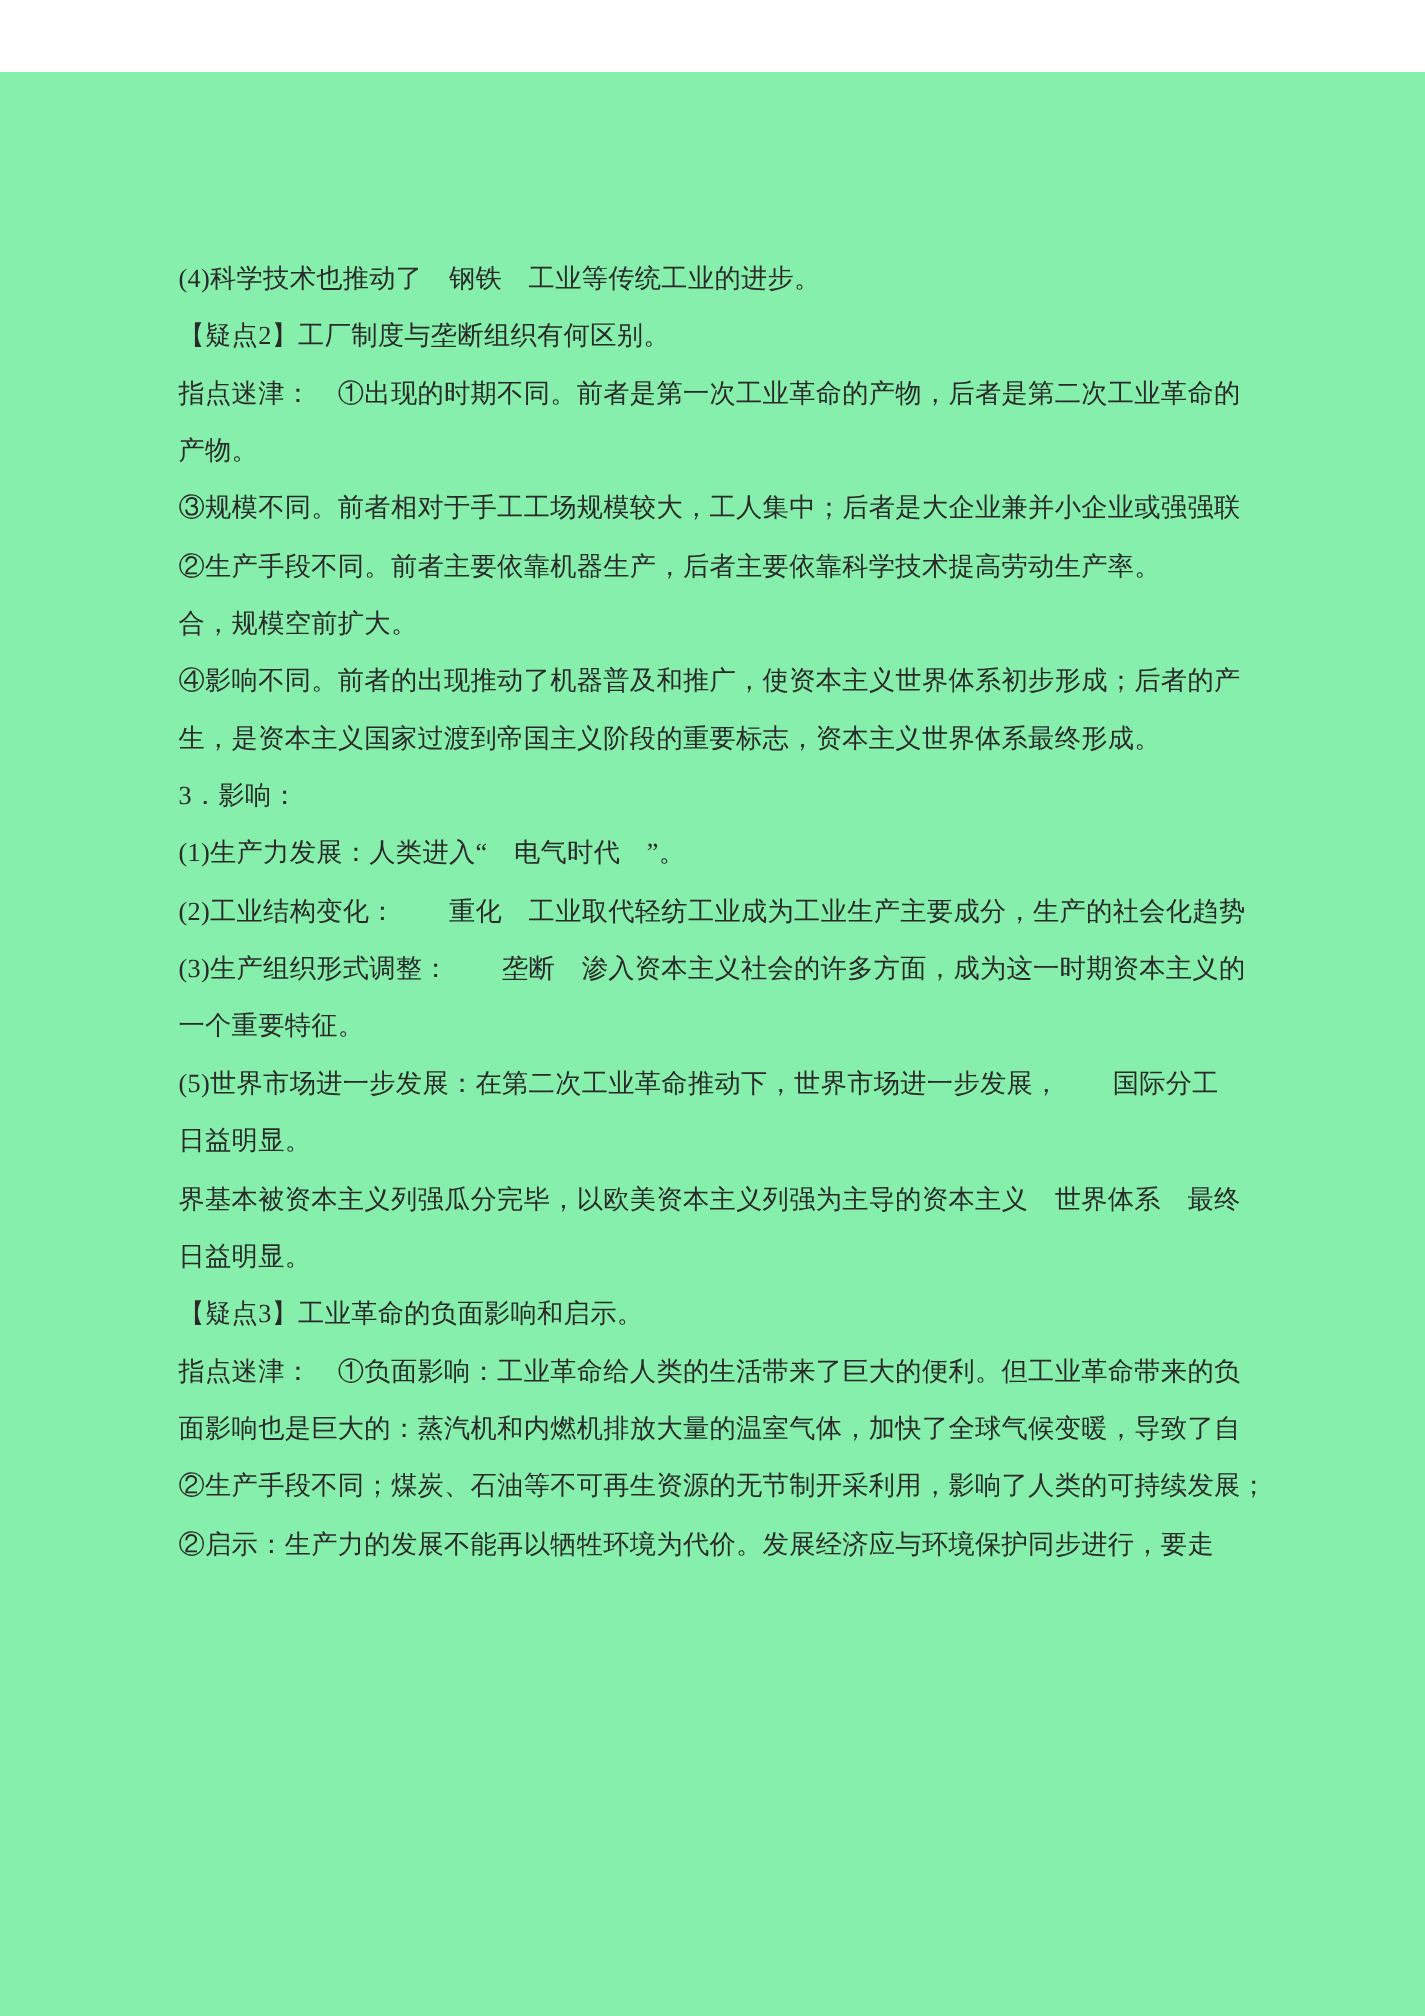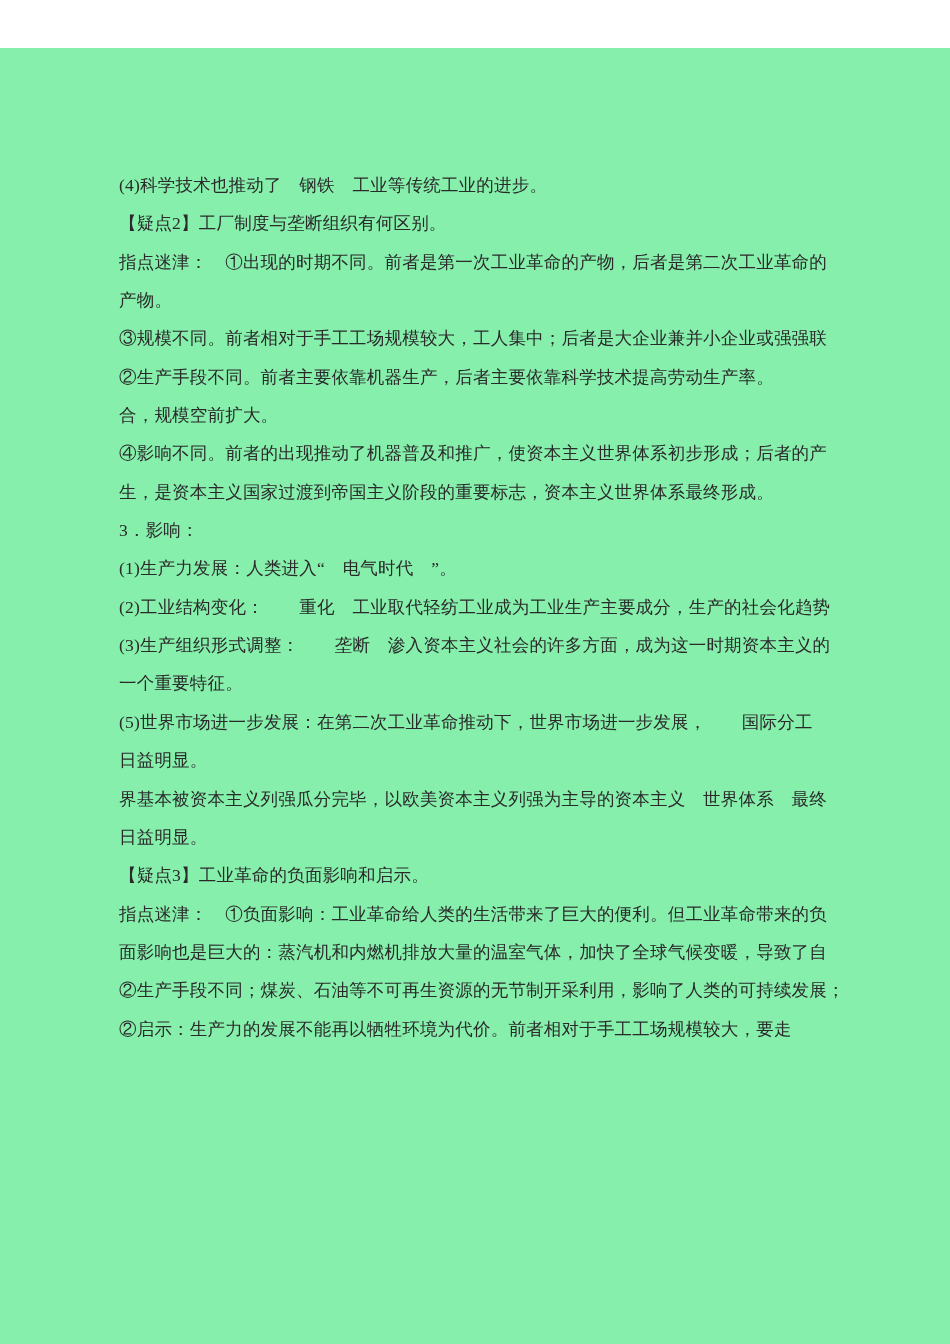--- a/index.html
+++ b/index.html
@@ -55,15 +55,15 @@
     <div class="text-line">(3)生产组织形式调整：　　垄断　渗入资本主义社会的许多方面，成为这一时期资本主义的</div>
     <div class="text-line">一个重要特征。</div>
     <div class="text-line">(5)世界市场进一步发展：在第二次工业革命推动下，世界市场进一步发展，　　国际分工</div>
     <div class="text-line">日益明显。</div>
     <div class="text-line">界基本被资本主义列强瓜分完毕，以欧美资本主义列强为主导的资本主义　世界体系　最终</div>
     <div class="text-line">日益明显。</div>
     <div class="text-line">【疑点3】工业革命的负面影响和启示。</div>
     <div class="text-line">指点迷津：　①负面影响：工业革命给人类的生活带来了巨大的便利。但工业革命带来的负</div>
     <div class="text-line">面影响也是巨大的：蒸汽机和内燃机排放大量的温室气体，加快了全球气候变暖，导致了自</div>
     <div class="text-line">②生产手段不同；煤炭、石油等不可再生资源的无节制开采利用，影响了人类的可持续发展；</div>
-    <div class="text-line">②启示：生产力的发展不能再以牺牲环境为代价。前者相对于手工工场规模较大，要走</div>
+    <div class="text-line">②启示：生产力的发展不能再以牺牲环境为代价。发展经济应与环境保护同步进行，要走</div>
   </div>
 </div>
 
 </body></html>

